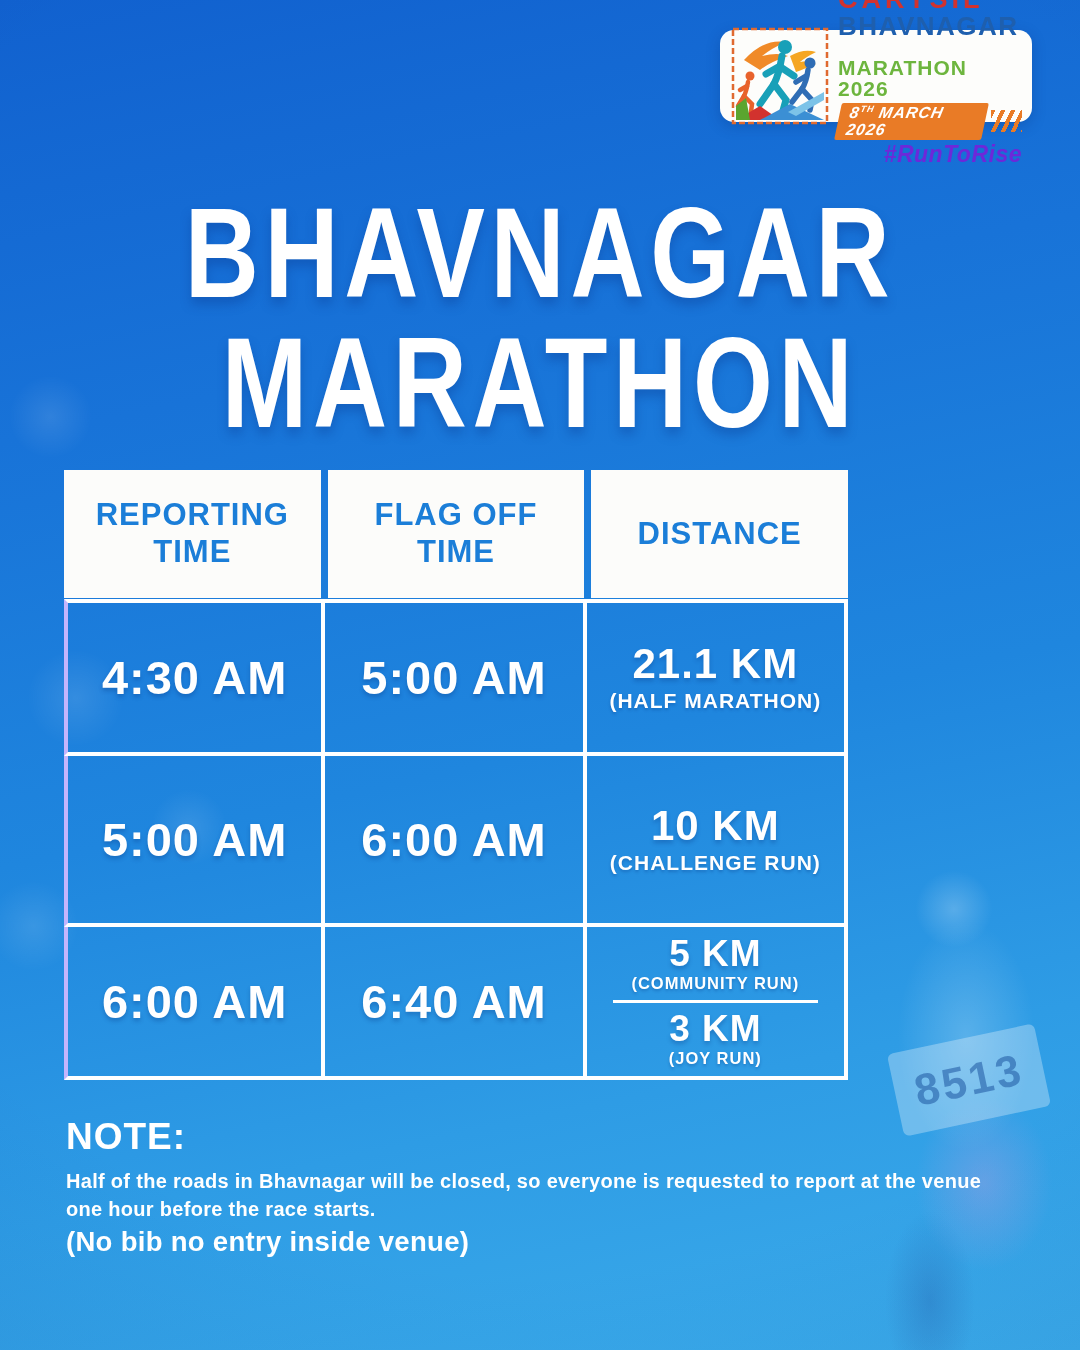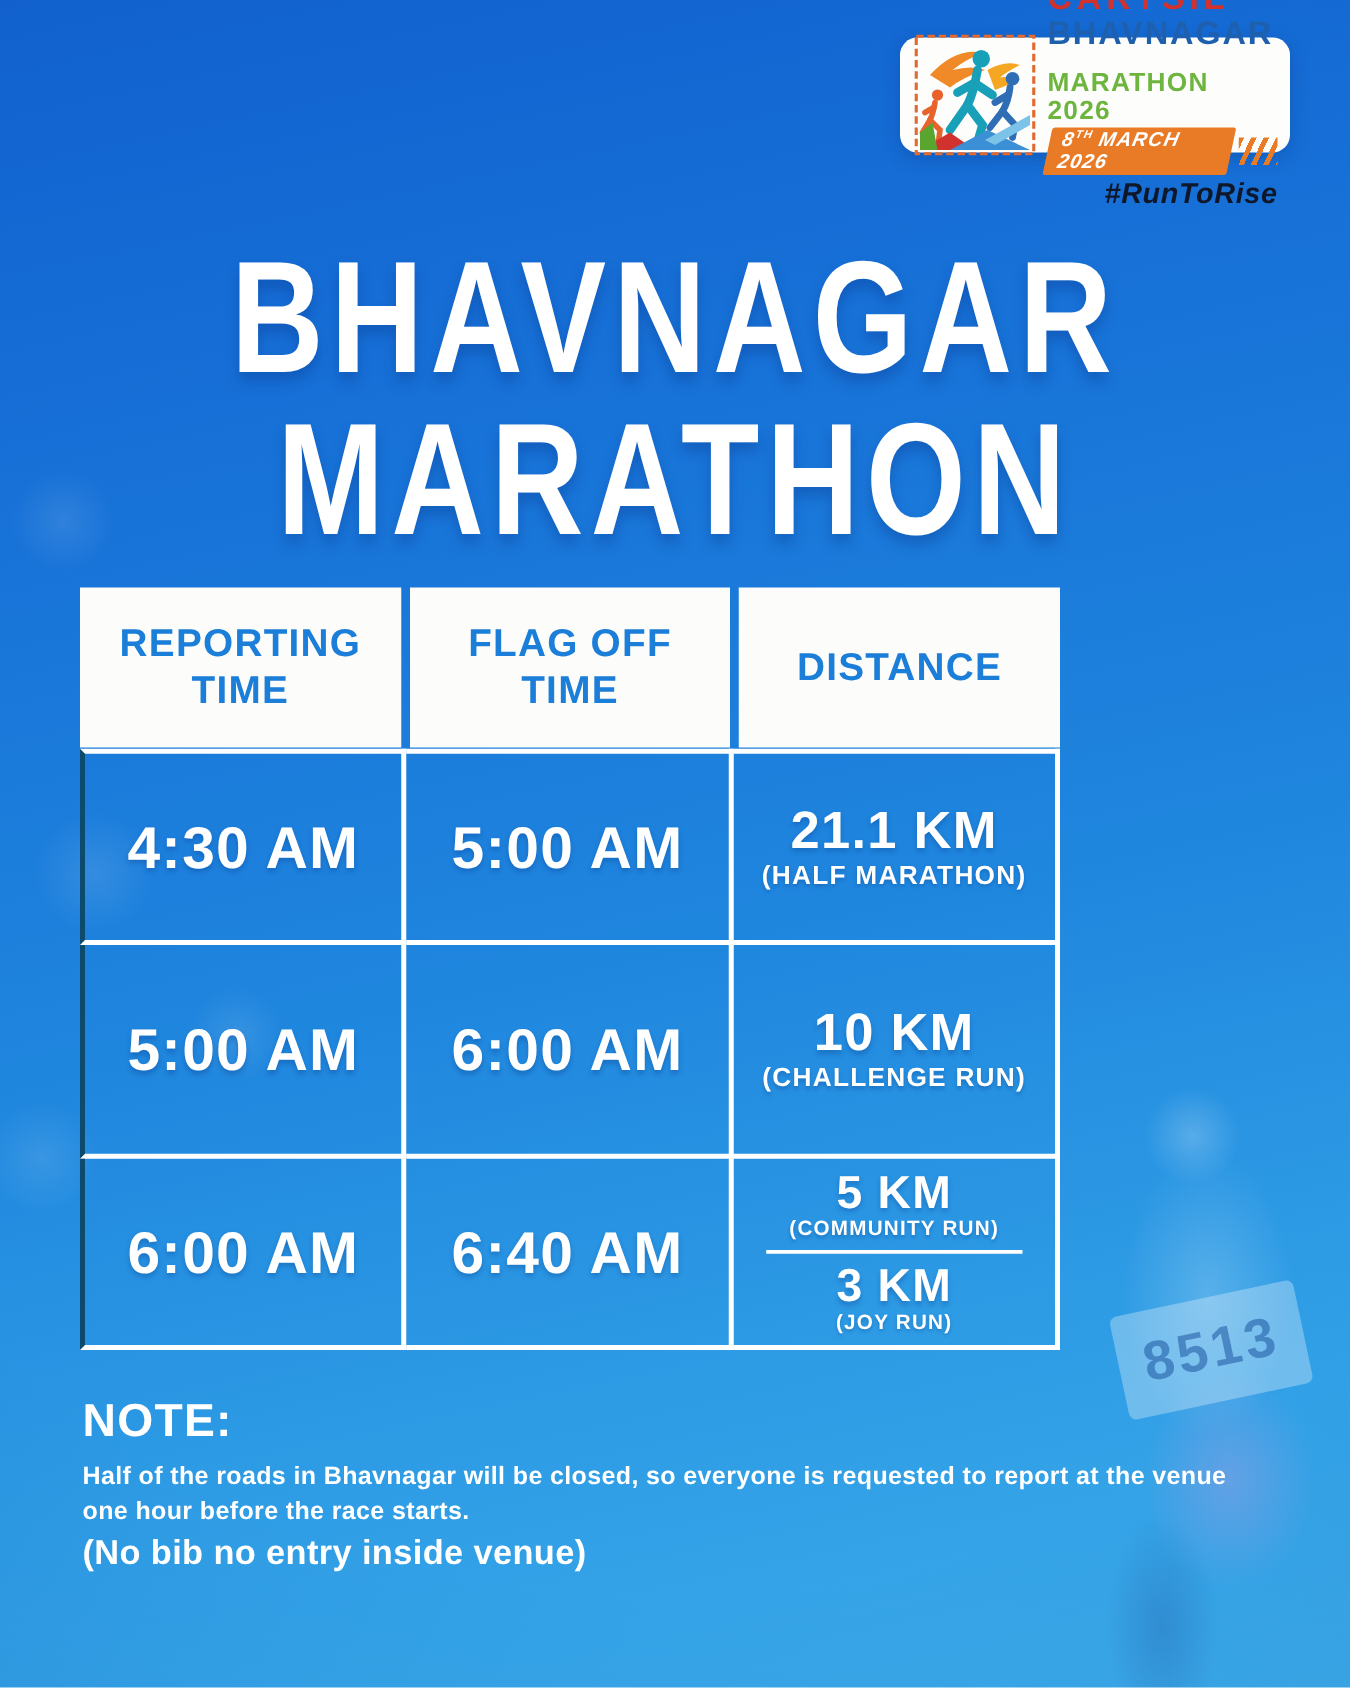--- a/index.html
+++ b/index.html
@@ -54,21 +54,21 @@
 
   
   .schedule{position:absolute;left:64px;top:470px;width:784px;z-index:2;}
   .thead{display:grid;grid-template-columns:1fr 1fr 1fr;column-gap:7px;}
   .th{background:#fcfcfa;height:128px;display:flex;align-items:center;justify-content:center;
     text-align:center;color:#1b7ed8;font-weight:800;font-size:31px;line-height:1.18;
     letter-spacing:1px;white-space:pre-line;}
   .tbody{display:grid;grid-template-columns:1fr 1fr 1fr;grid-template-rows:157px 171px 153px;margin-top:1px;}
   .cell{border-right:4px solid #fff;border-bottom:4px solid #fff;
     display:flex;flex-direction:column;align-items:center;justify-content:center;color:#fff;}
-  .cell.col0{border-left:4px solid #0c4a6e;}
+  .cell.col0{border-left:4px solid #c4b5fd;}
   .cell.row0{border-top:4px solid #fff;}
   .time-value{font-size:47px;font-weight:800;letter-spacing:1px;text-shadow:0 3px 4px rgba(5,50,125,.30);}
   .dist-value{font-size:42px;font-weight:800;letter-spacing:1px;line-height:1.05;text-shadow:0 3px 4px rgba(5,50,125,.30);}
   .dist-label{font-size:21px;font-weight:700;letter-spacing:1px;margin-top:2px;text-shadow:0 2px 3px rgba(5,50,125,.30);}
   .dist-value.small{font-size:37px;}
   .dist-label.small{font-size:16.5px;margin-top:0;}
   .dist-divider{width:205px;height:3px;background:#fff;margin:7px 0;}
 
   
   .note{position:absolute;left:66px;top:1116px;width:952px;color:#fff;z-index:2;}
@@ -124,21 +124,21 @@
     <path d="M58 86 L94 66 L94 74 L66 90 Z" fill="#7cc3e8"></path>
   </svg>
   <div class="logo-text">
     <span class="logo-brand" style="color: rgb(210, 50, 46);">CARYSIL</span>
     <span class="logo-city" style="color: rgb(30, 95, 174);">BHAVNAGAR</span>
     <span class="logo-event" style="color: rgb(109, 181, 62);">MARATHON 2026</span>
     <div class="logo-date-row">
       <span class="logo-date" style="background: rgb(233, 123, 38);"><span class="logo-date-inner"><span>8</span><sup>TH</sup><span> MARCH 2026</span></span></span>
       <span class="logo-stripes"></span>
     </div>
-    <span class="logo-hashtag" style="color: #0f172a;">#RunToRise</span>
+    <span class="logo-hashtag" style="color: #6d28d9;">#RunToRise</span>
   </div>
 </div>
 
 <div class="poster-title">
   <span class="title-line">BHAVNAGAR</span>
   <span class="title-line">MARATHON</span>
 </div>
 
 <div class="schedule">
   <div class="thead">

